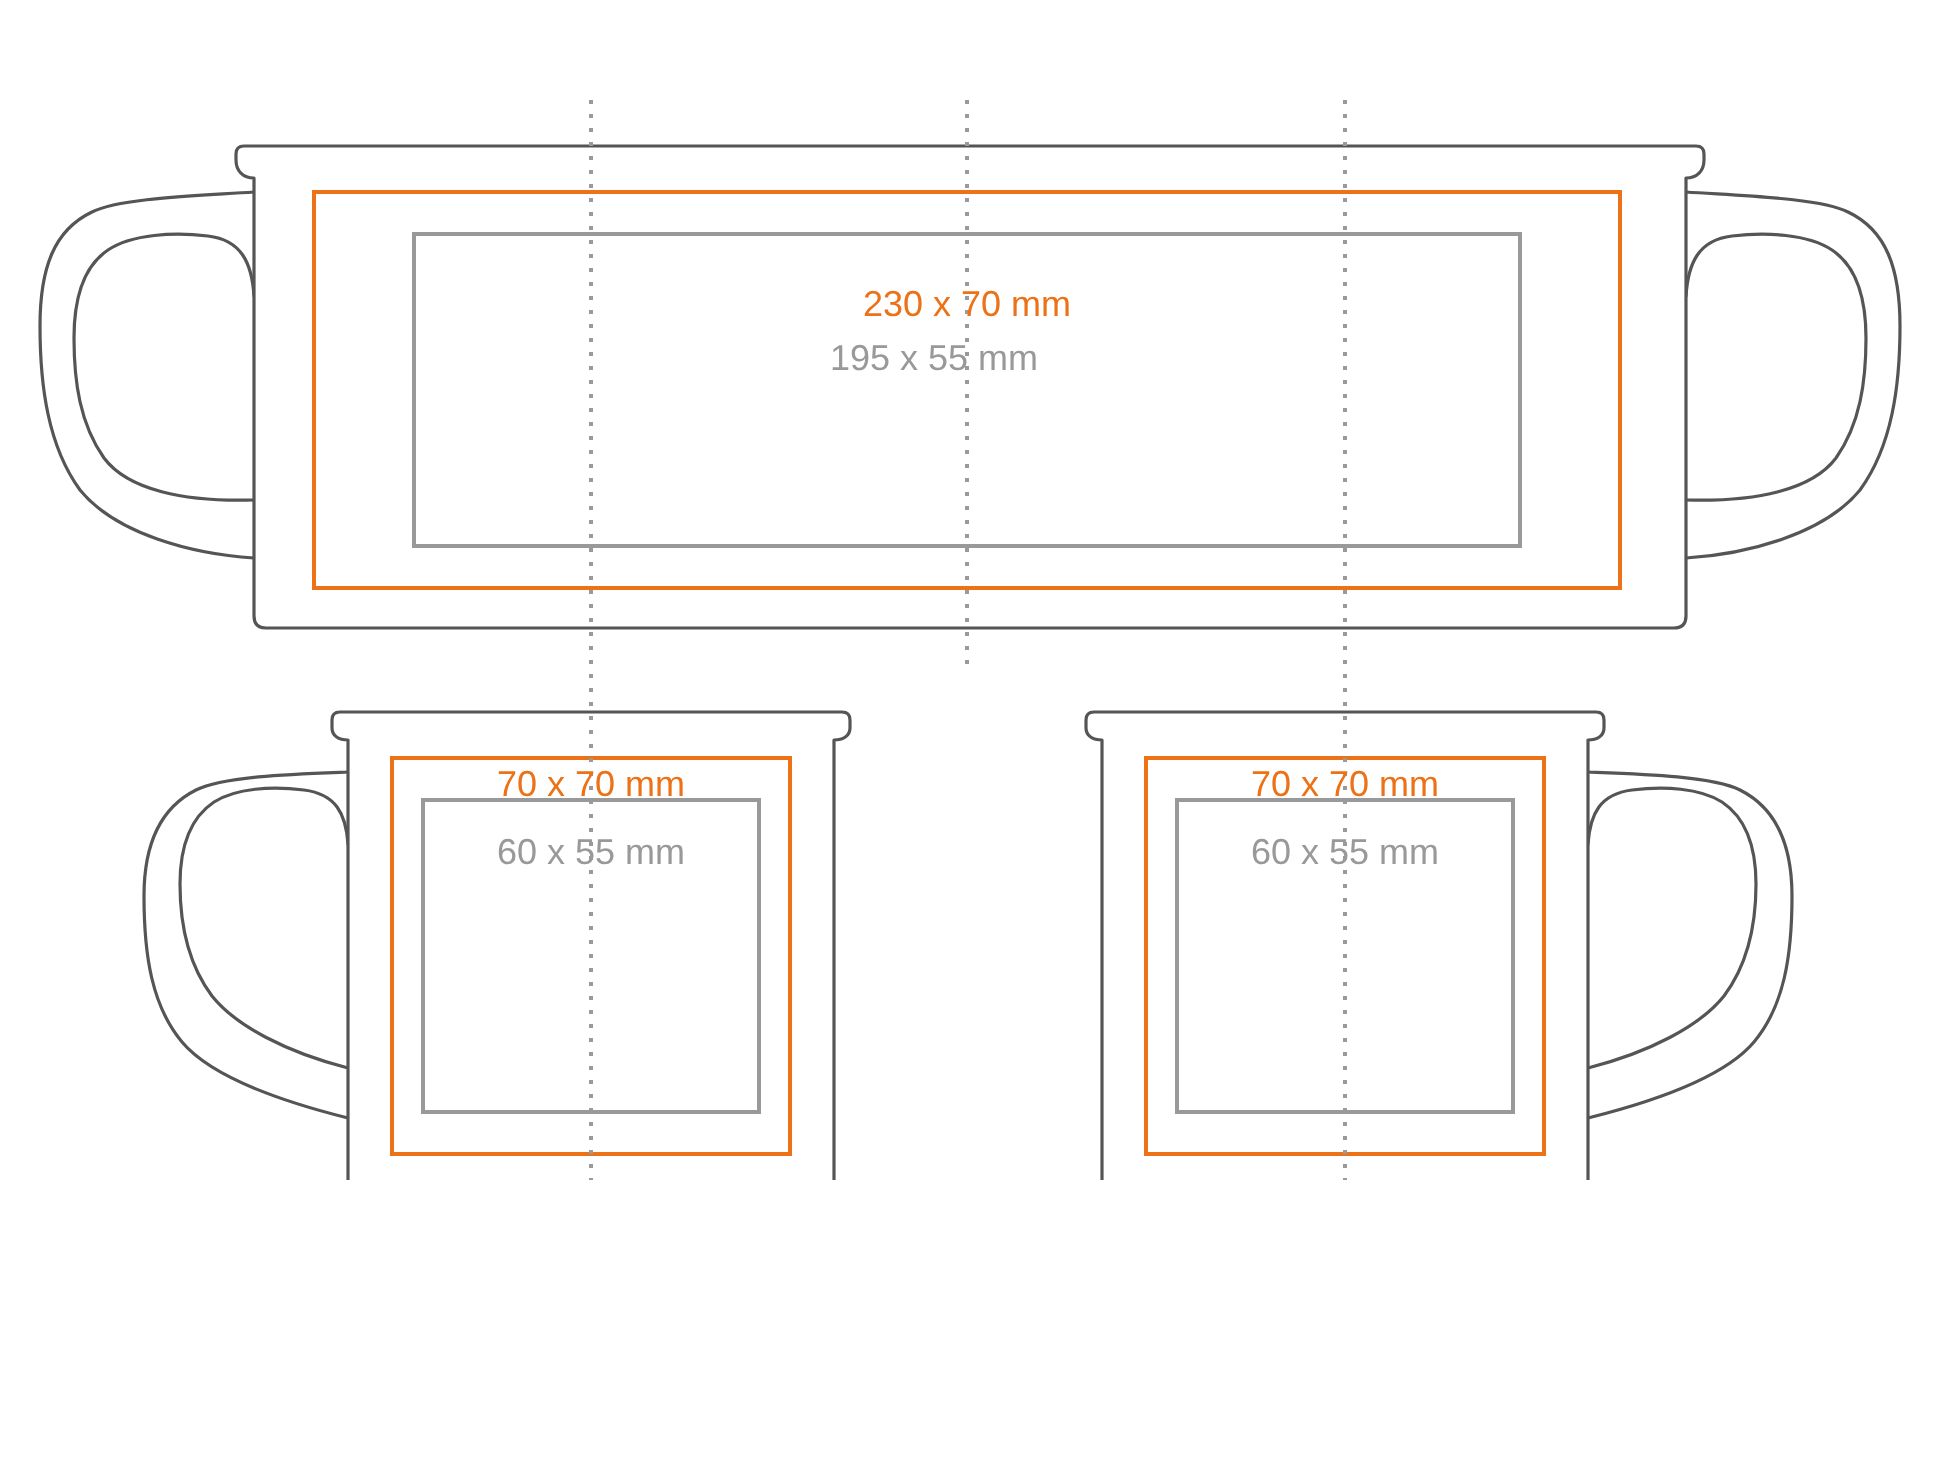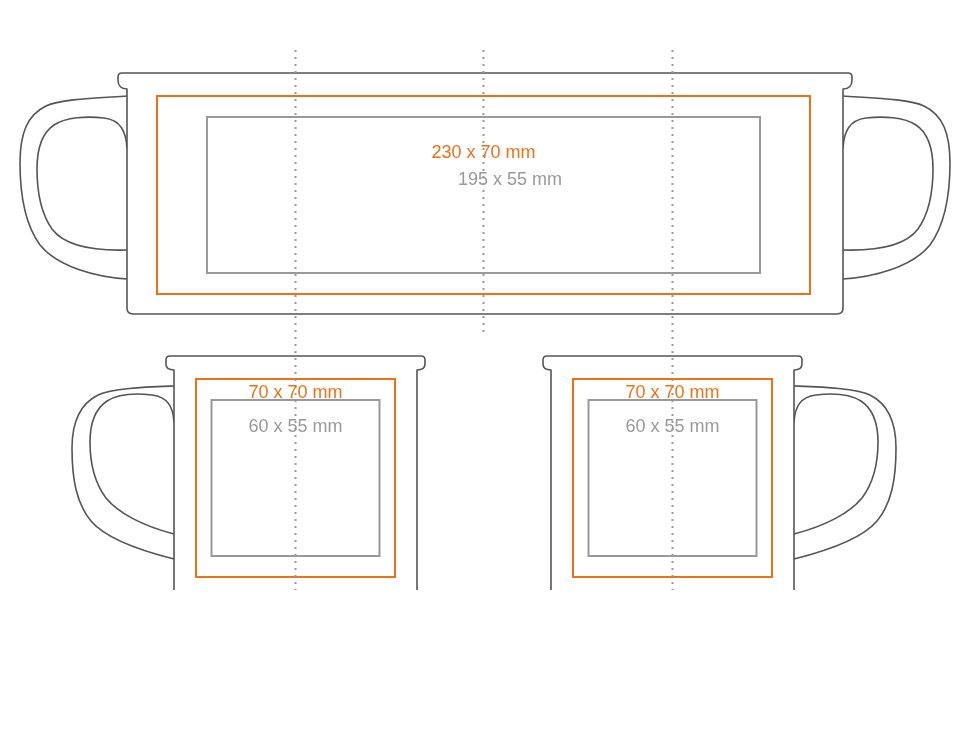--- a/index.html
+++ b/index.html
@@ -102,21 +102,21 @@
     </g>
 
     <g>
       <path class="fold-path" d="M 295.5,50 L 295.5,618"></path>
       <path class="fold-path" d="M 483.5,50 L 483.5,335"></path>
       <path class="fold-path" d="M 672.5,50 L 672.5,618"></path>
     </g>
   </svg>
 
   <div class="dim-label print-label" style="left:483.5px; top:142px;">230 x 70 mm</div>
-  <div class="dim-label safe-label" style="left:510px; top:169px;">195 x 55 mm</div>
+  <div class="dim-label safe-label" style="left:467px; top:169px;">195 x 55 mm</div>
 
   <div class="dim-label print-label" style="left:295.5px; top:382px;">70 x 70 mm</div>
   <div class="dim-label safe-label" style="left:295.5px; top:416px;">60 x 55 mm</div>
 
   <div class="dim-label print-label" style="left:672.5px; top:382px;">70 x 70 mm</div>
   <div class="dim-label safe-label" style="left:672.5px; top:416px;">60 x 55 mm</div>
 
 </div>
 
 </body></html>

